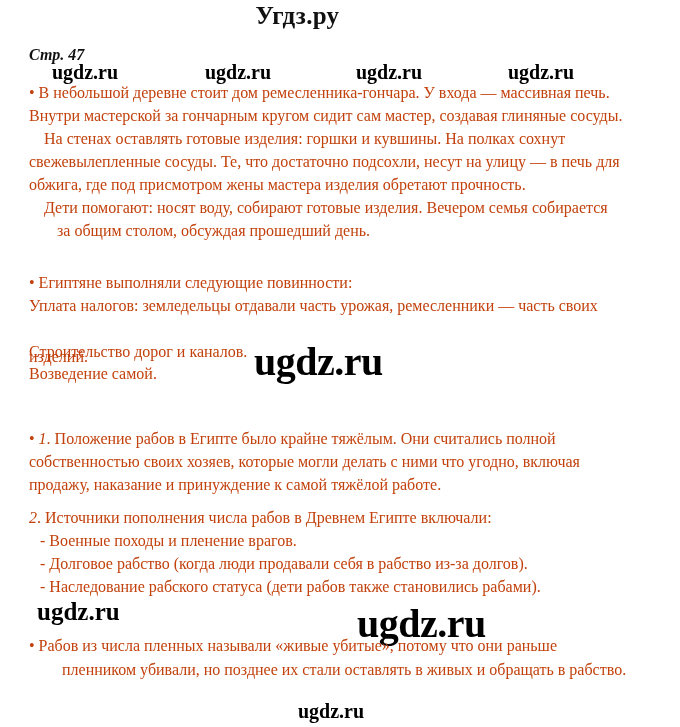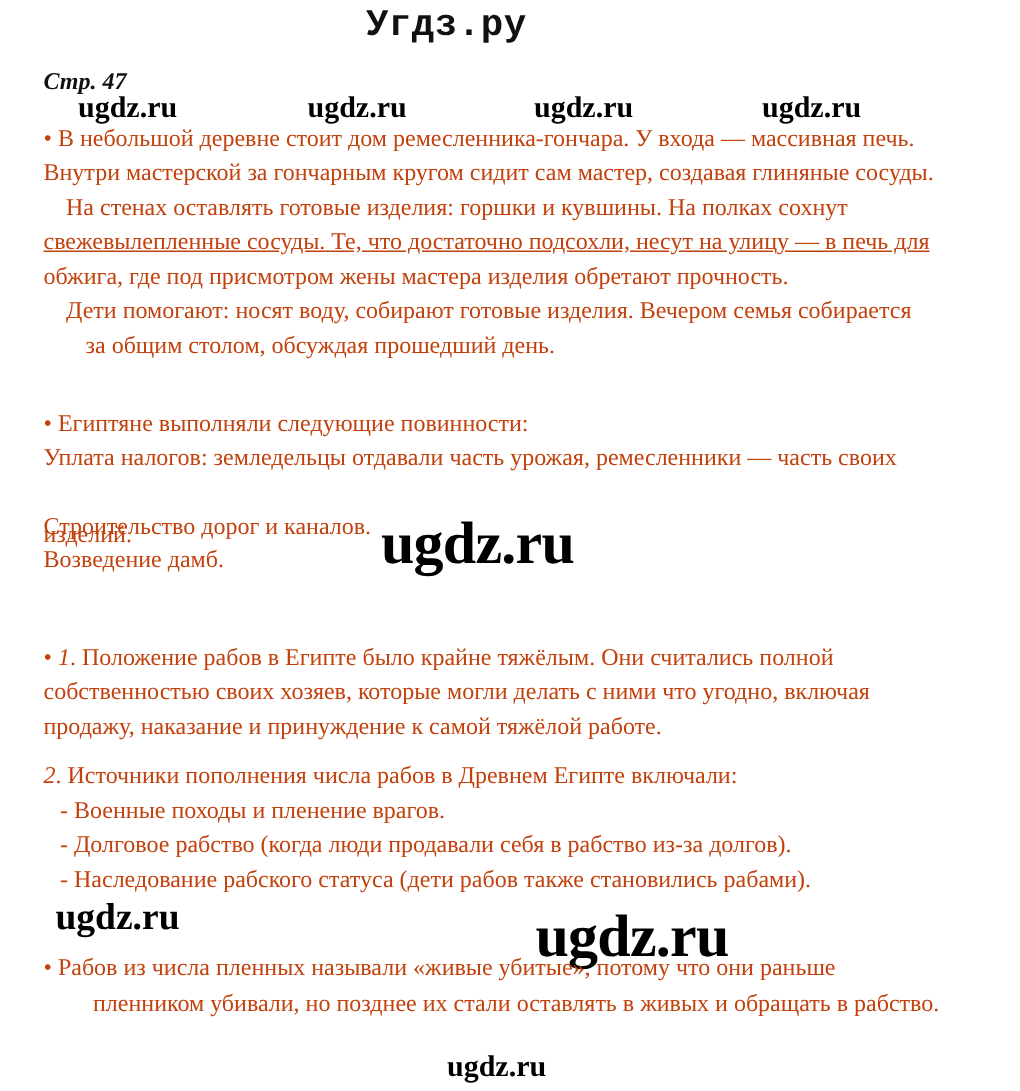--- a/index.html
+++ b/index.html
@@ -13,21 +13,21 @@
       position: relative;
       overflow: hidden;
       color: #111111;
     }
     .site-title {
       position: absolute;
       left: 0;
       width: 595px;
       top: 2px;
       text-align: center;
-      font-family: Liberation Mono, monospace;
+      font-family: Liberation Serif, serif;
       font-weight: bold;
       font-size: 25px;
       letter-spacing: 0.3px;
       color: #111;
     }
     .page-label {
       position: absolute;
       left: 29px;
       top: 46px;
       font-family: "Liberation Serif", serif;
@@ -71,32 +71,32 @@
 
 <div class="wm wm-small" style="left:52px; top:61px;">ugdz.ru</div>
 <div class="wm wm-small" style="left:205px; top:61px;">ugdz.ru</div>
 <div class="wm wm-small" style="left:356px; top:61px;">ugdz.ru</div>
 <div class="wm wm-small" style="left:508px; top:61px;">ugdz.ru</div>
 
 <div>
   <div class="line" style="left:29px; top:83px;">•  В небольшой деревне стоит дом ремесленника-гончара. У входа — массивная печь.</div>
   <div class="line" style="left:29px; top:106px;">Внутри мастерской за гончарным кругом сидит сам мастер, создавая глиняные сосуды.</div>
   <div class="line" style="left:44px; top:129px;">На стенах оставлять готовые изделия: горшки и кувшины. На полках сохнут</div>
-  <div class="line" style="left:29px; top:152px;text-decoration:underline;">свежевылепленные сосуды. Те, что достаточно подсохли, несут на улицу — в печь для</div>
+  <div class="line" style="left:29px; top:152px;">свежевылепленные сосуды. Те, что достаточно подсохли, несут на улицу — в печь для</div>
   <div class="line" style="left:29px; top:175px;">обжига, где под присмотром жены мастера изделия обретают прочность.</div>
   <div class="line" style="left:44px; top:198px;">Дети помогают: носят воду, собирают готовые изделия. Вечером семья собирается</div>
   <div class="line" style="left:29px; top:221px;margin-left:28px;">за общим столом, обсуждая прошедший день.</div>
 </div>
 
 <div>
   <div class="line" style="left:29px; top:273px;">• Египтяне выполняли следующие повинности:</div>
   <div class="line" style="left:29px; top:296px;">Уплата налогов: земледельцы отдавали часть урожая, ремесленники — часть своих</div>
   <div class="line" style="left:29px; top:319px;margin-top:28px;">изделий.</div>
   <div class="line" style="left:29px; top:342px;">Строительство дорог и каналов.</div>
-  <div class="line" style="left:29px; top:364px;">Возведение дамб.</div>
+  <div class="line" style="left:29px; top:364px;">Возведение самой.</div>
 </div>
 
 <div class="wm wm-large" style="left:254px; top:338px;">ugdz.ru</div>
 
 <div>
   <div class="line" style="left:29px; top:429px;">
     <span>• </span><span class="italic">1</span><span>. Положение рабов в Египте было крайне тяжёлым. Они считались полной</span>
   </div>
   <div class="line" style="left:29px; top:452px;">собственностью своих хозяев, которые могли делать с ними что угодно, включая</div>
   <div class="line" style="left:29px; top:475px;">продажу, наказание и принуждение к самой тяжёлой работе.</div>

